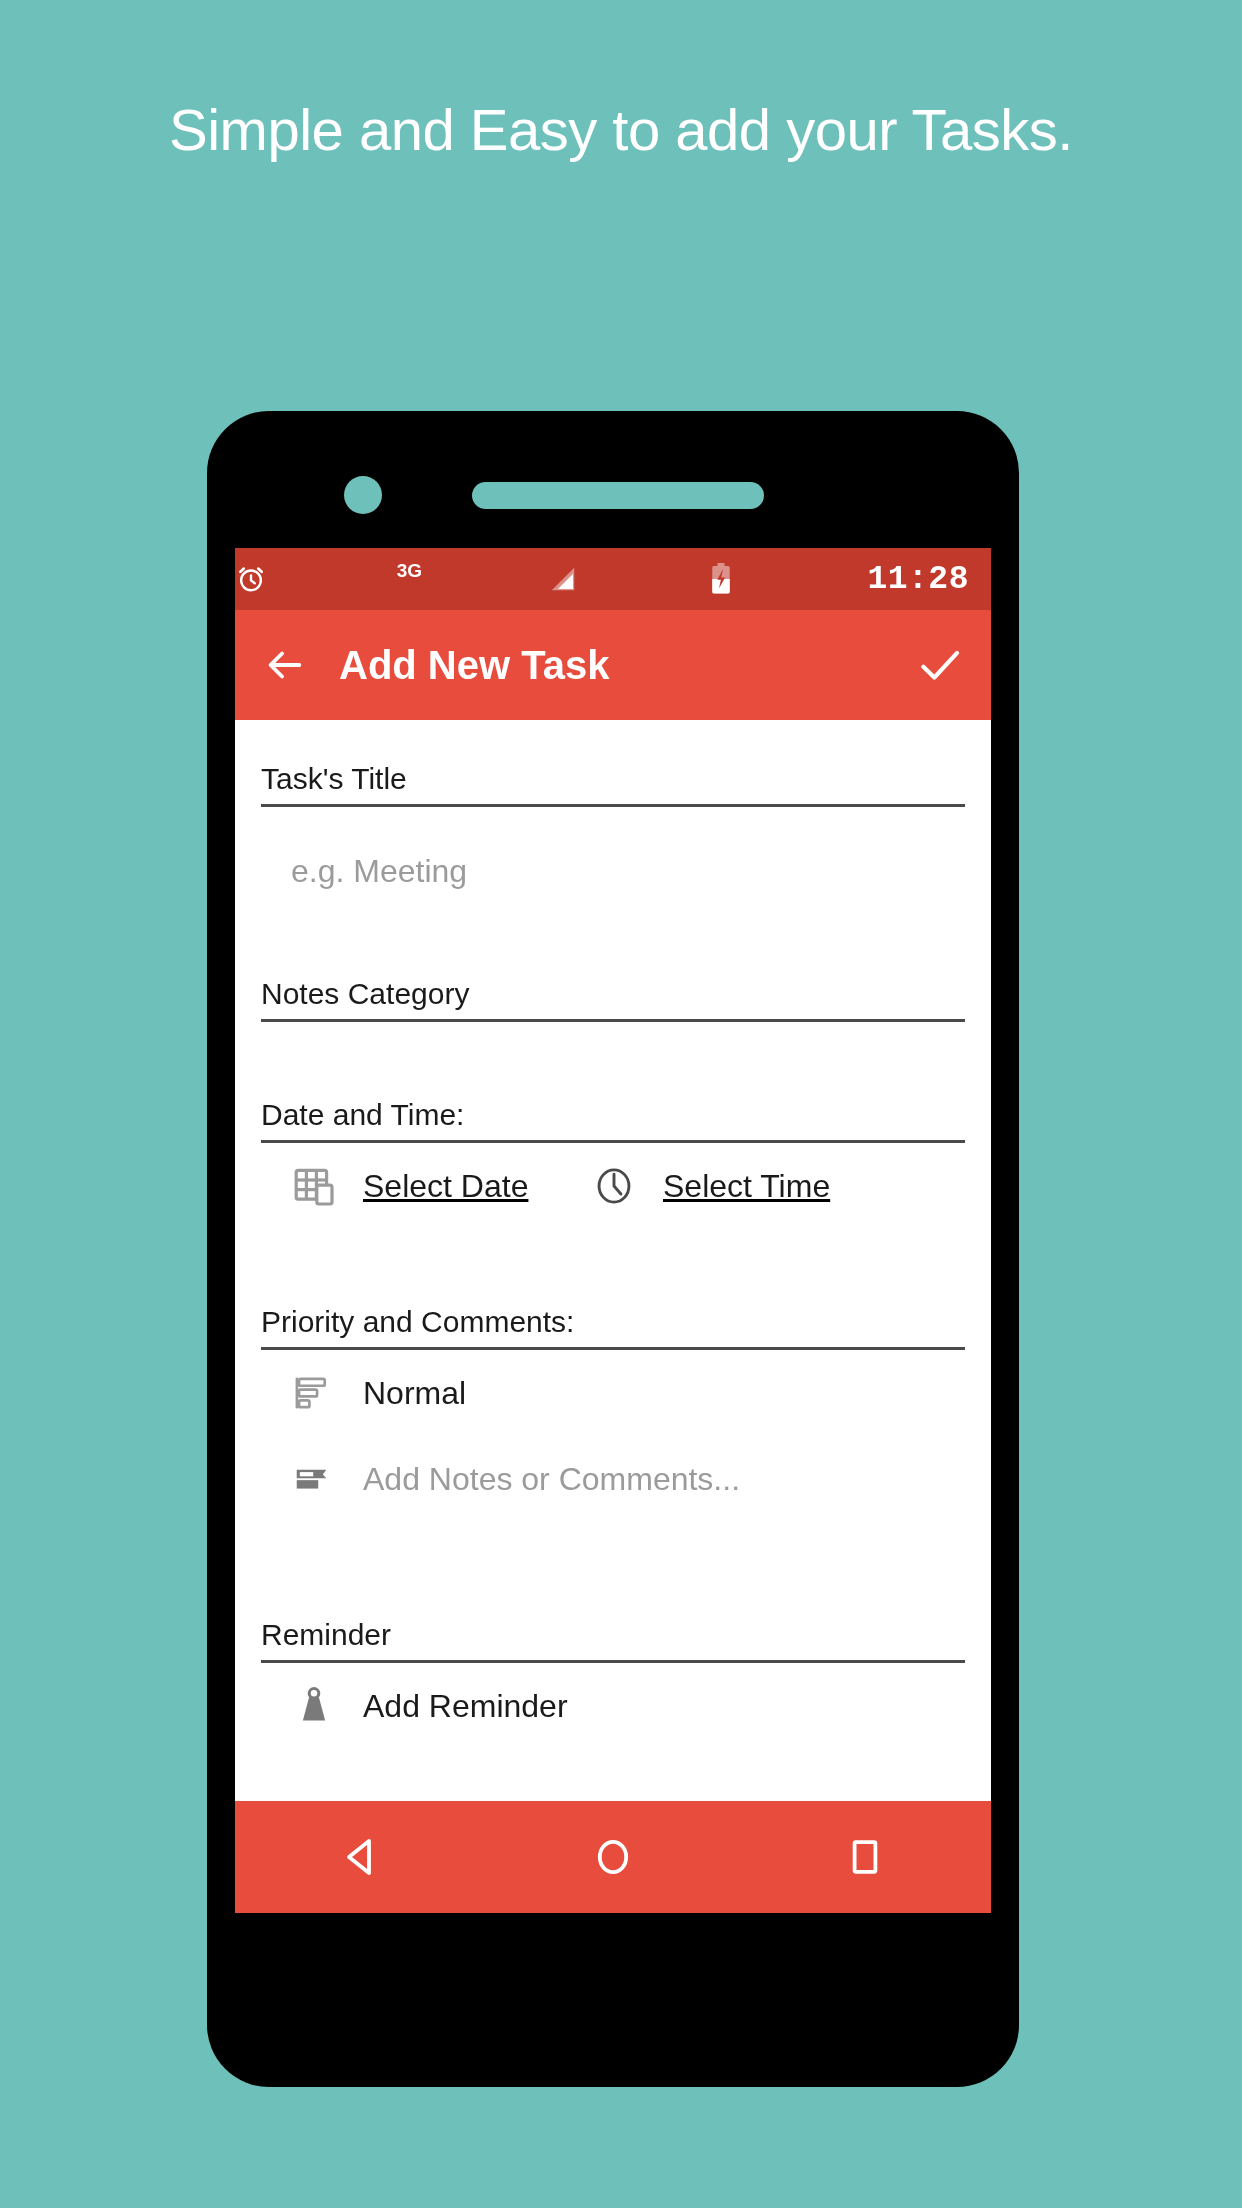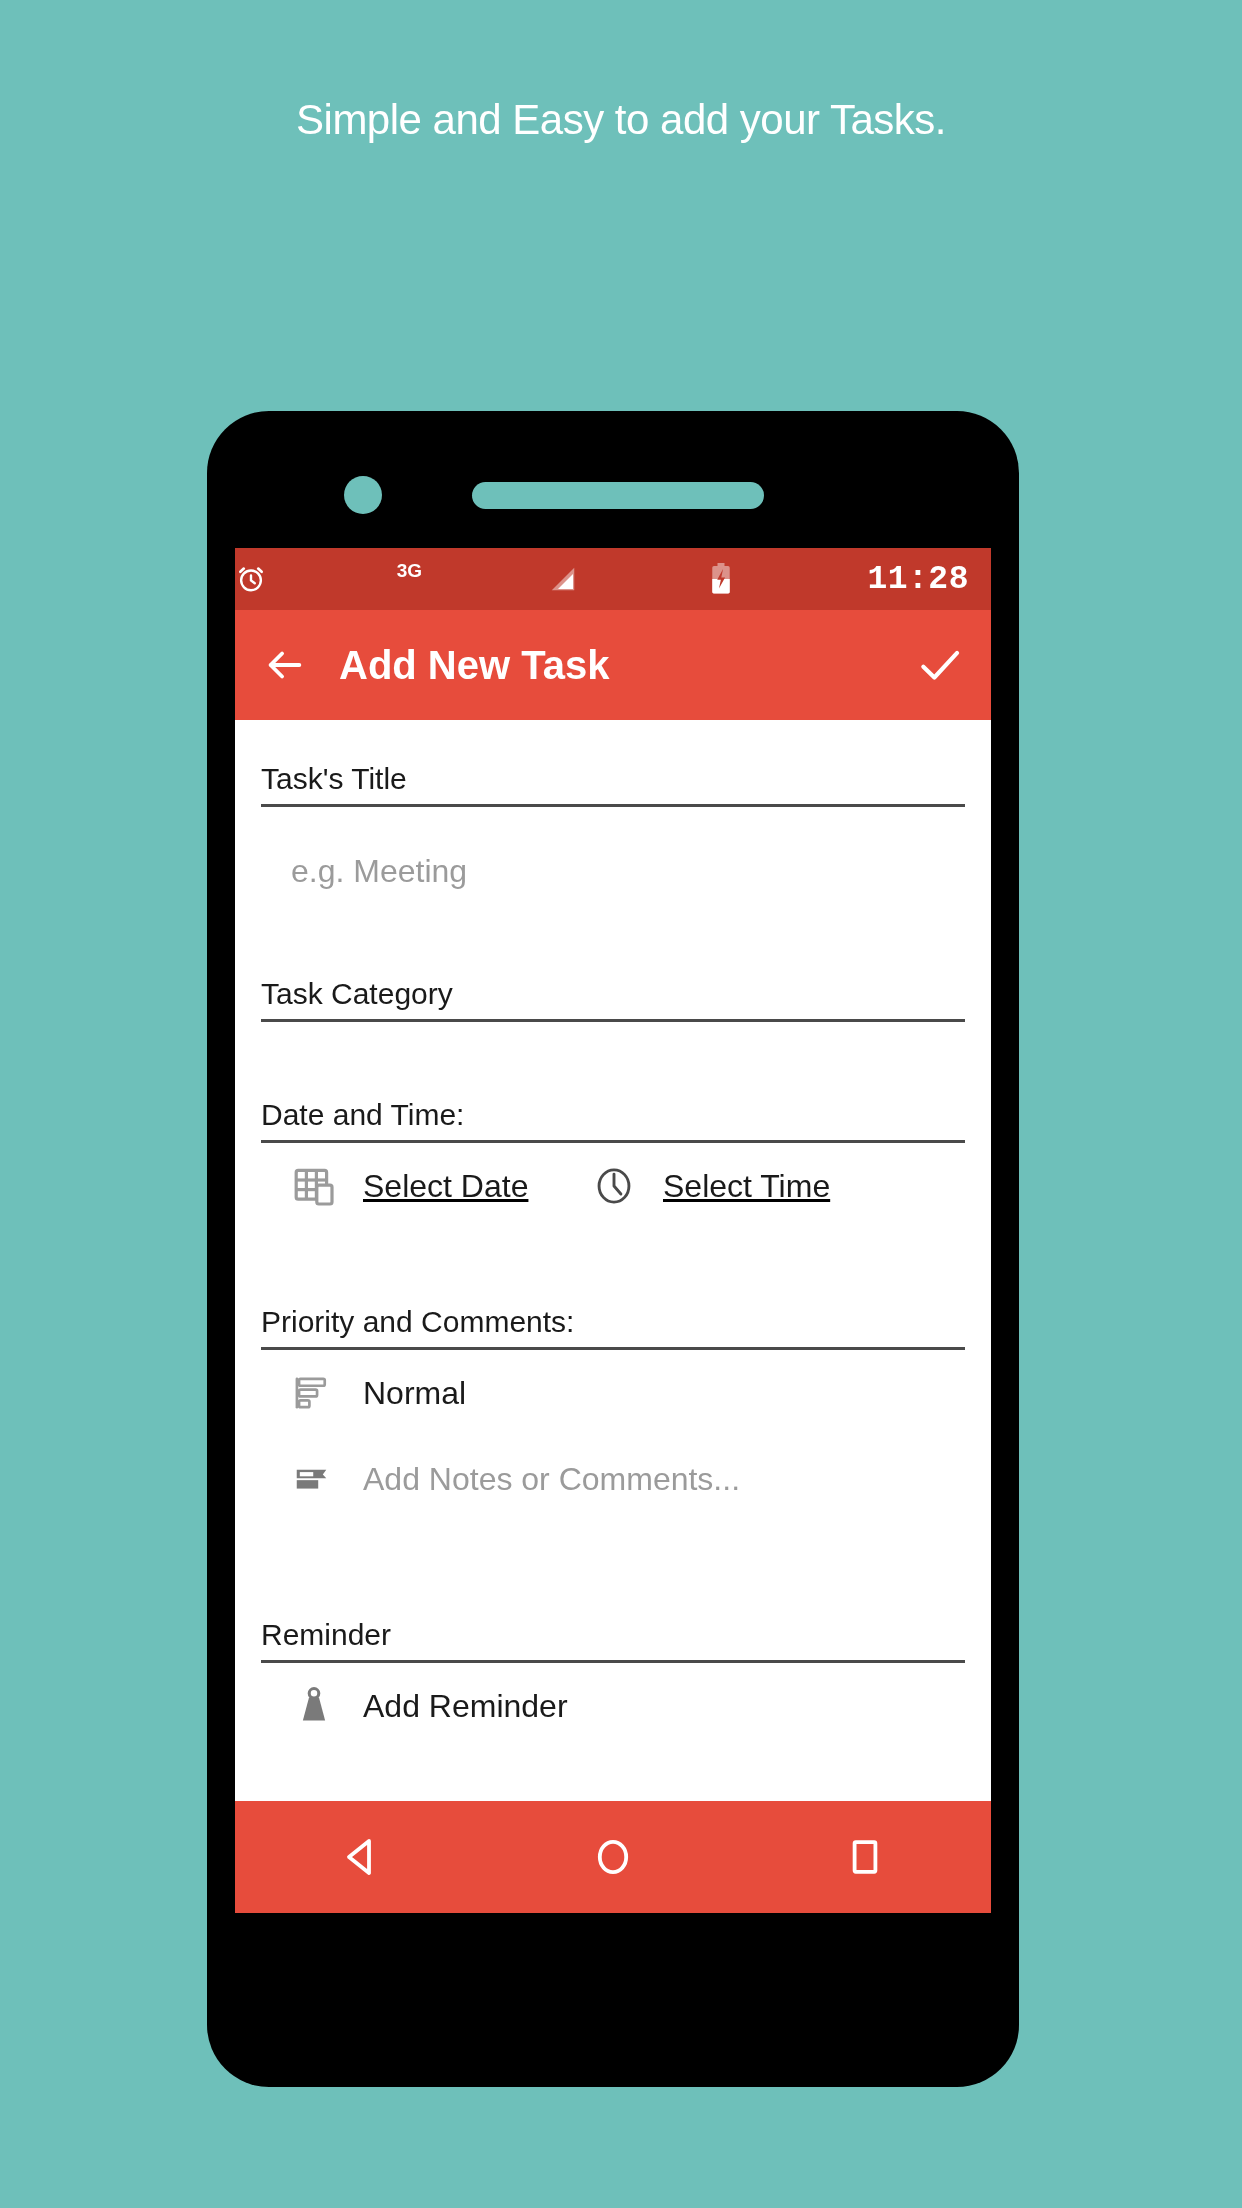--- a/index.html
+++ b/index.html
@@ -17,21 +17,21 @@
   }
 
   
   .headline {
     position: absolute;
     top: 96px;
     left: 0;
     width: 1242px;
     text-align: center;
     color: #ffffff;
-    font-size: 42px;
+    font-size: 58px;
     font-weight: 400;
     letter-spacing: -0.5px;
     white-space: nowrap;
   }
 
   
   .phone {
     position: absolute;
     left: 207px;
     top: 411px;
@@ -243,21 +243,21 @@
     </div>
 
     <div class="form">
 
       <div class="section-label">Task's Title</div>
       <div class="divider"></div>
       <div class="input-row">
         <span class="input-ph">e.g. Meeting</span>
       </div>
 
-      <div class="section-label">Task Category</div>
+      <div class="section-label">Notes Category</div>
       <div class="divider"></div>
 
       <div class="spacer-sm"></div>
 
       <div class="section-label">Date and Time:</div>
       <div class="divider"></div>
       <div class="row two-col">
         <span class="col">
           <span class="ricon">
             <svg width="48" height="48" viewBox="0 0 24 24">

